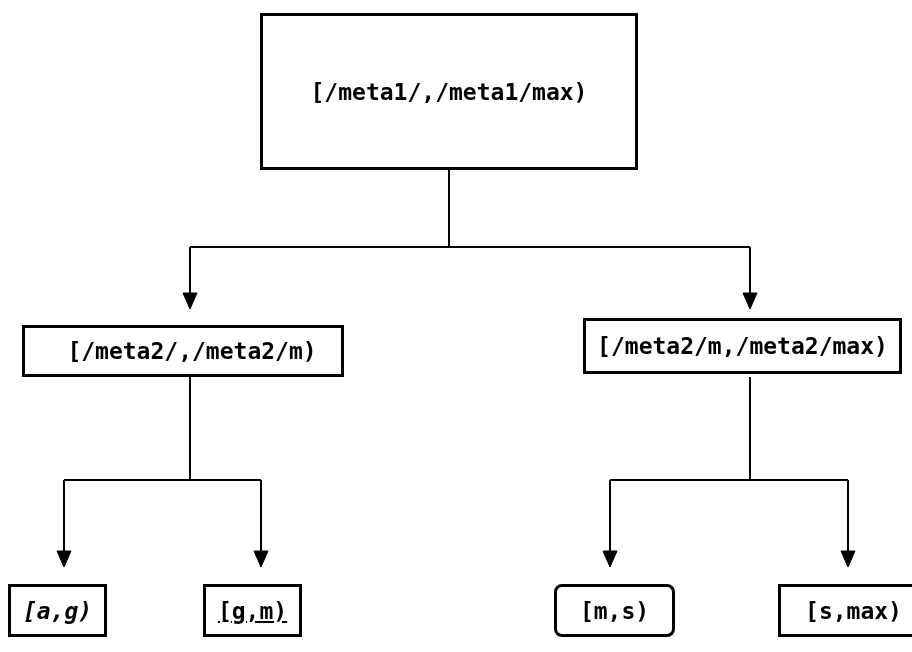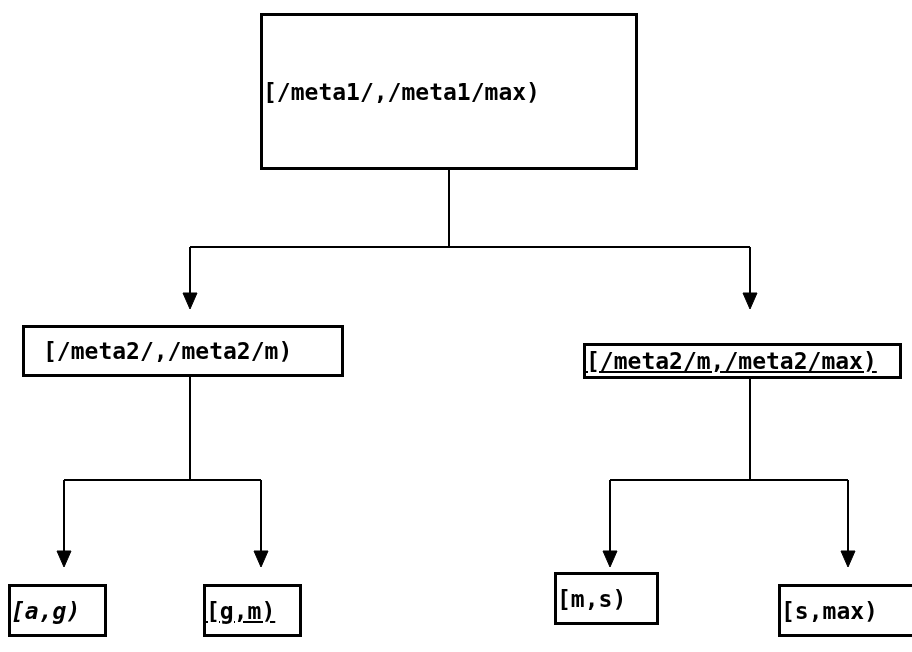--- a/index.html
+++ b/index.html
@@ -36,31 +36,32 @@
     stroke: var(--line);
     stroke-width: 1;
   }
   .node {
     position: absolute;
     border: 3px solid var(--line);
     background: var(--bg);
     color: var(--text);
     display: flex;
     align-items: center;
+    justify-content: center;
     font-size: 23px;
     font-weight: bold;
     white-space: nowrap;
     letter-spacing: 0;
   }
   .node-root      { left: 260px; top: 13px;  width: 378px; height: 157px; }
   .node-left      { left: 22px;  top: 325px; width: 322px; height: 52px; padding-left: 18px;  }
-  .node-right     { left: 583px; top: 343px; width: 319px; height: 36px; text-decoration: underline;  }
+  .node-right     { left: 583px; top: 318px; width: 319px; height: 56px;  }
   .node-leaf-ag   { left: 8px;   top: 584px; width: 99px;  height: 53px; font-style: italic;  }
   .node-leaf-gm   { left: 203px; top: 584px; width: 99px;  height: 53px; text-decoration: underline;  }
-  .node-leaf-ms   { left: 554px; top: 572px; width: 105px; height: 53px;  }
+  .node-leaf-ms   { left: 554px; top: 584px; width: 121px; height: 53px; border-radius: 8px;  }
   .node-leaf-smax { left: 778px; top: 584px; width: 151px; height: 53px;  }
 </style>
 </head>
 <body>
 
 <div class="stage">
 
   <svg class="edges" viewBox="0 0 912 652" xmlns="http://www.w3.org/2000/svg">
 
     <path d="M449 170 L449 247 M190 247 L750 247 M190 247 L190 294 M750 247 L750 294"></path>

